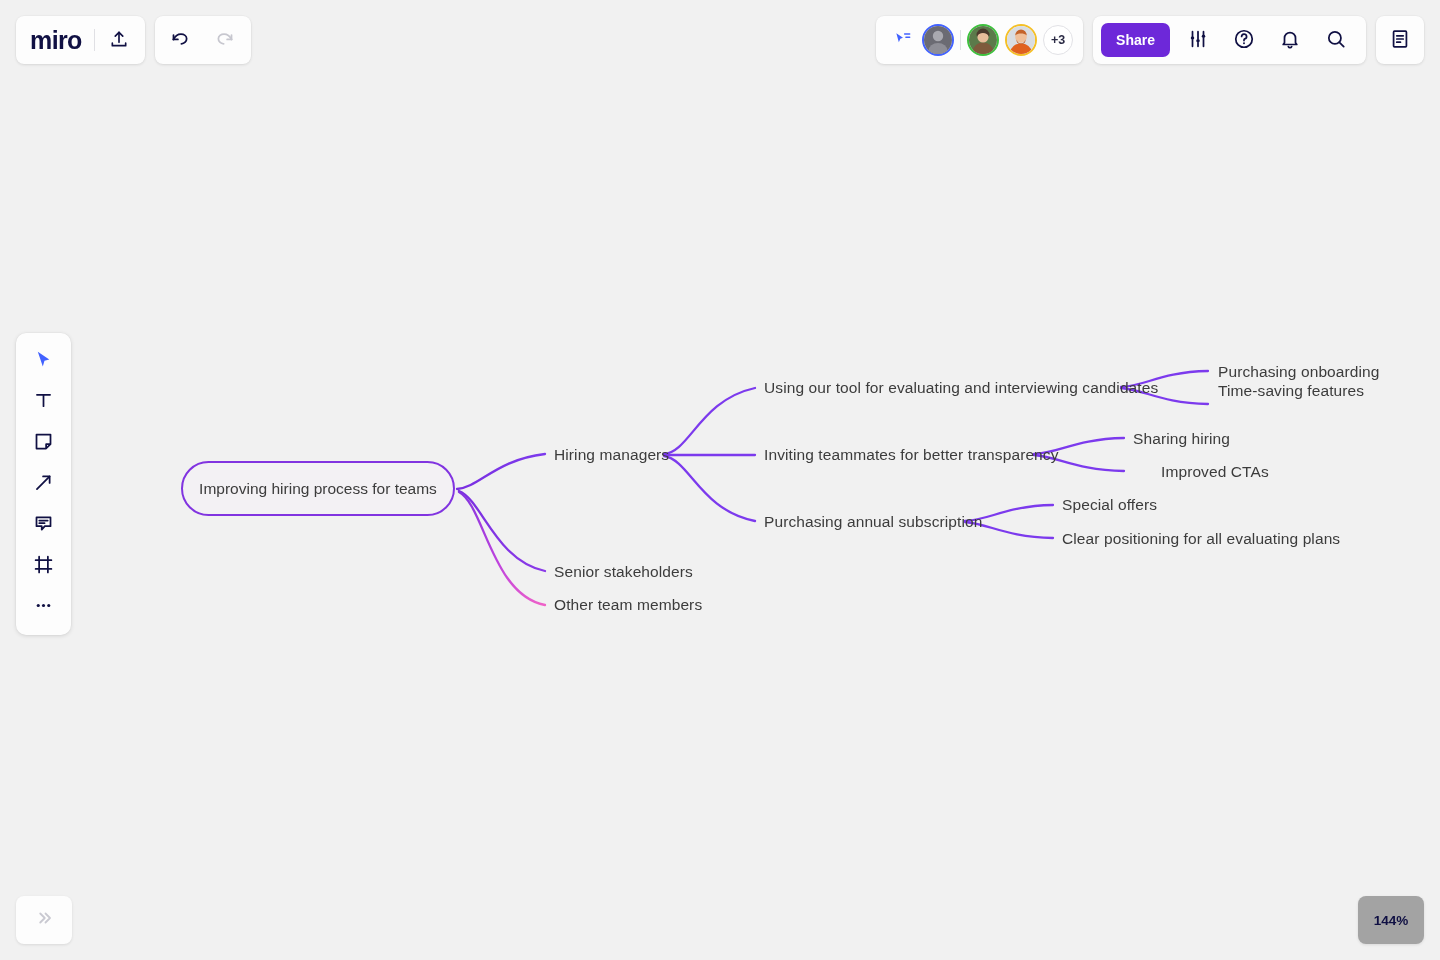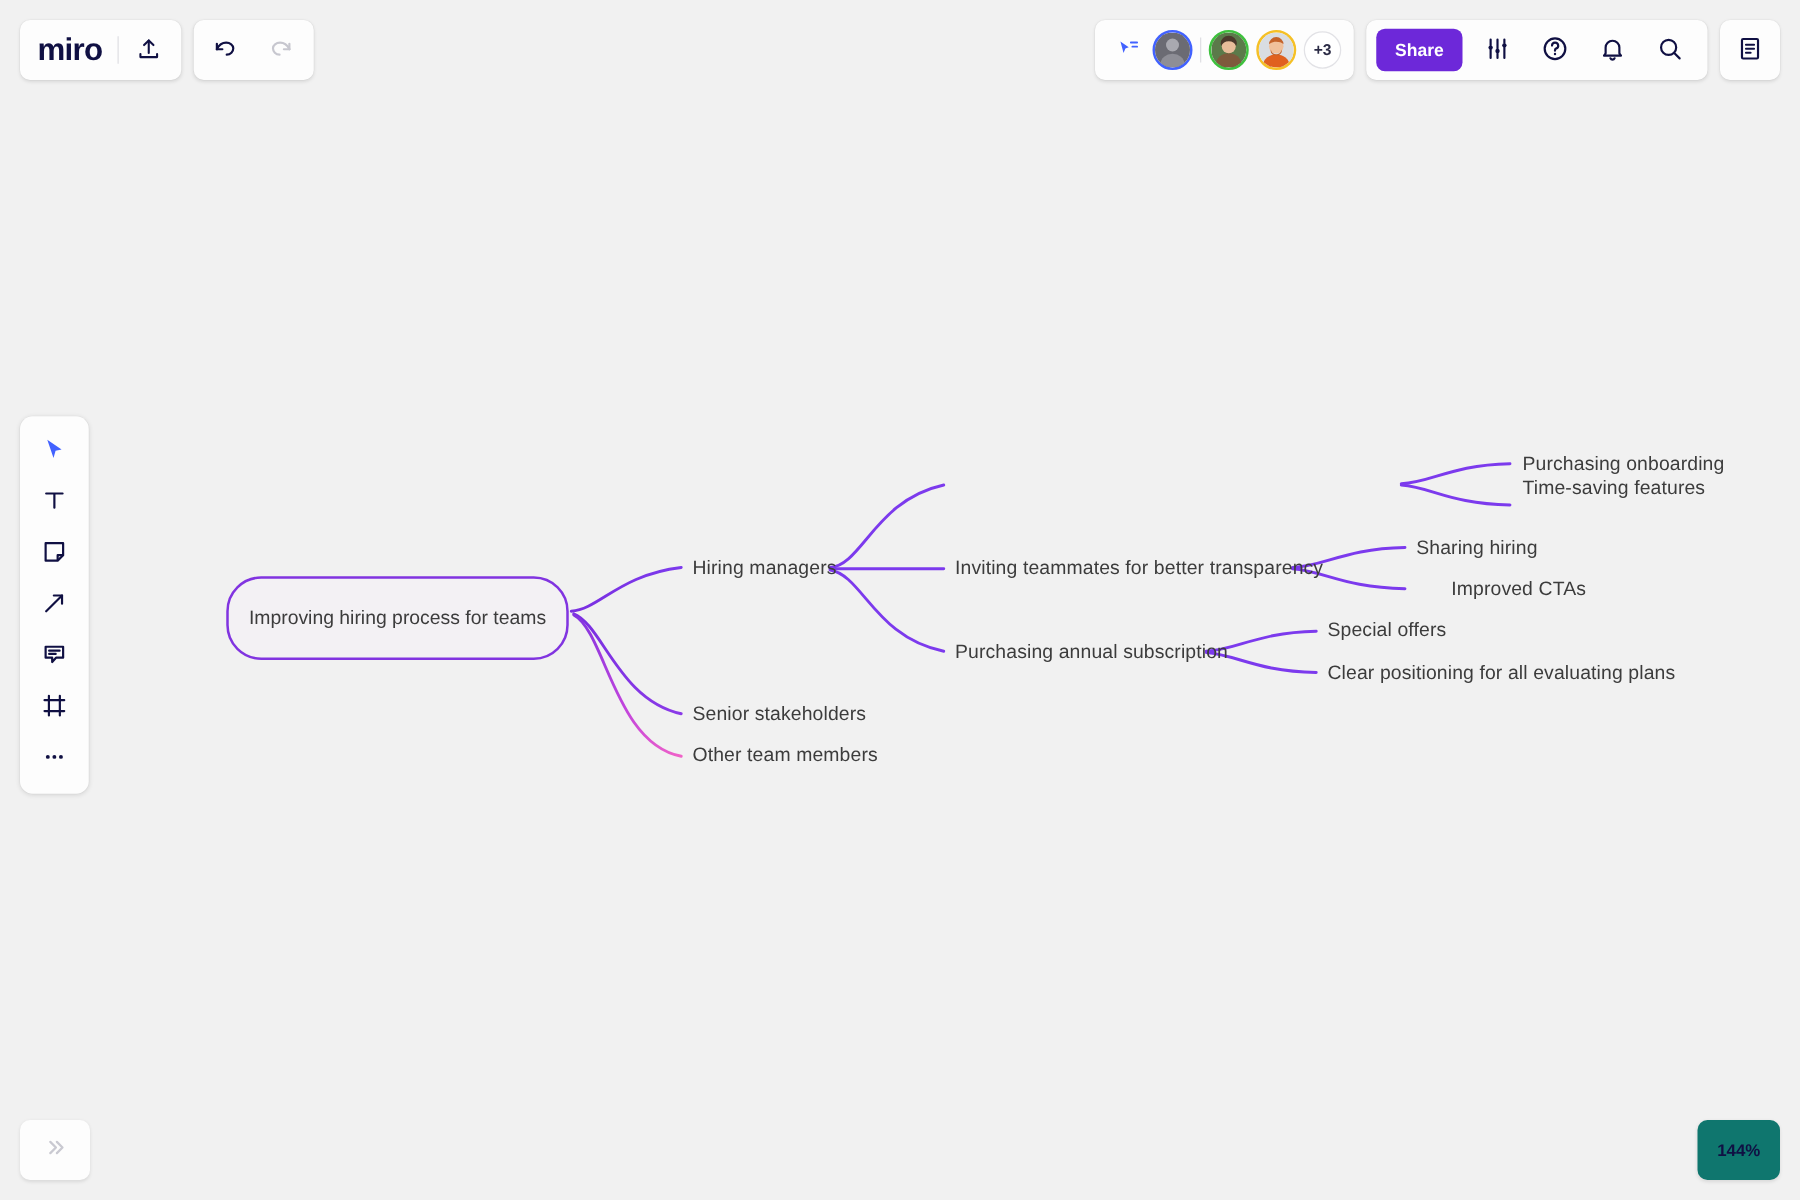--- a/index.html
+++ b/index.html
@@ -21,21 +21,21 @@
     font-size: 15.5px;
     color: #3c3c3c;
     white-space: nowrap;
     line-height: 1;
     letter-spacing: 0.1px;
   }
 
   .root-node {
     position: absolute;
     left: 181px; top: 461px;
-    width: 274px; height: 67px;
+    width: 274px; height: 55px;
     border: 2px solid #8134e0;
     border-radius: 28px;
     background: #f3f1f4;
     display: flex; align-items: center; justify-content: center;
   }
   .root-node span {
     font-size: 15.5px; color: #3c3c3c; white-space: nowrap;
   }
 
   
@@ -107,21 +107,21 @@
     position: absolute; left: 16px; bottom: 16px;
     width: 56px; height: 48px;
     background: #fdfdfd; border-radius: 8px;
     box-shadow: 0 1px 3px rgba(0,0,0,0.10);
     display: flex; align-items: center; justify-content: center;
     cursor: pointer;
   }
   .zoom-card {
     position: absolute; right: 16px; bottom: 16px;
     min-width: 66px; height: 48px; padding: 0 12px;
-    background: #0f766e; border-radius: 8px;
+    background: #a3a3a3; border-radius: 8px;
     box-shadow: 0 1px 3px rgba(0,0,0,0.10);
     display: flex; align-items: center; justify-content: center;
     font-size: 13.5px; font-weight: 700; color: #101043;
     cursor: pointer;
   }
 </style>
 </head>
 <body>
 
 <div id="app">
@@ -169,20 +169,21 @@
     </svg>
 
     <div class="root-node">
       <span>Improving hiring process for teams</span>
     </div>
 
     <div class="node-label" style="left:554px;top:447px">Hiring managers</div>
     <div class="node-label" style="left:554px;top:564px">Senior stakeholders</div>
     <div class="node-label" style="left:554px;top:597px">Other team members</div>
 
+    <div class="node-label" style="left:764px;top:380px">Using our tool for evaluating and interviewing candidates</div>
     <div class="node-label" style="left:764px;top:447px">Inviting teammates for better transparency</div>
     <div class="node-label" style="left:764px;top:514px">Purchasing annual subscription</div>
 
     <div class="node-label" style="left:1218px;top:364px">Purchasing onboarding</div>
     <div class="node-label" style="left:1218px;top:383px">Time-saving features</div>
     <div class="node-label" style="left:1133px;top:431px">Sharing hiring</div>
     <div class="node-label" style="left:1161px;top:464px">Improved CTAs</div>
     <div class="node-label" style="left:1062px;top:497px">Special offers</div>
     <div class="node-label" style="left:1062px;top:531px">Clear positioning for all evaluating plans</div>
   </div>

